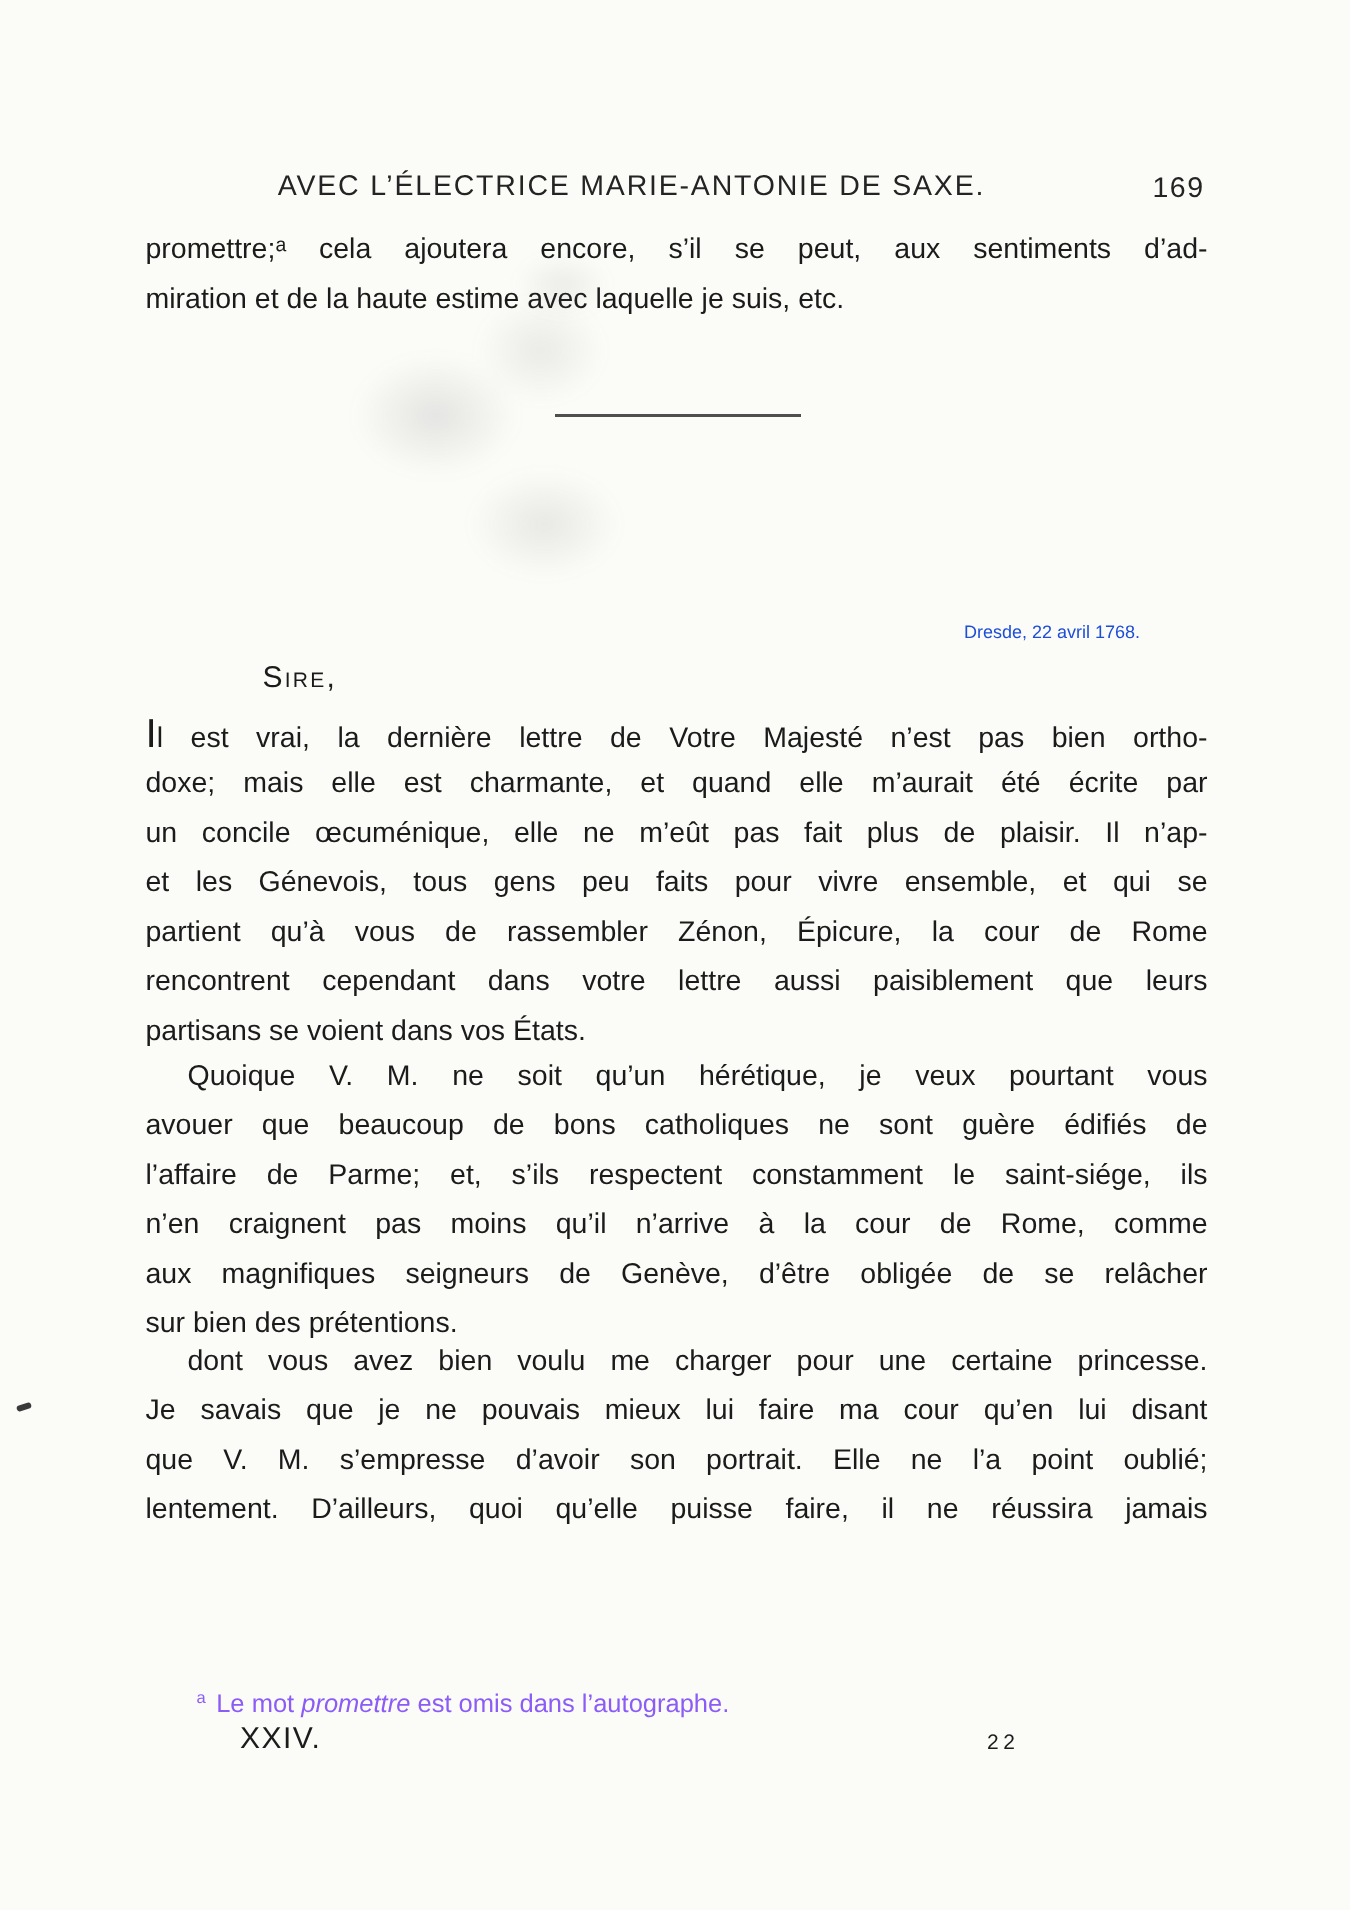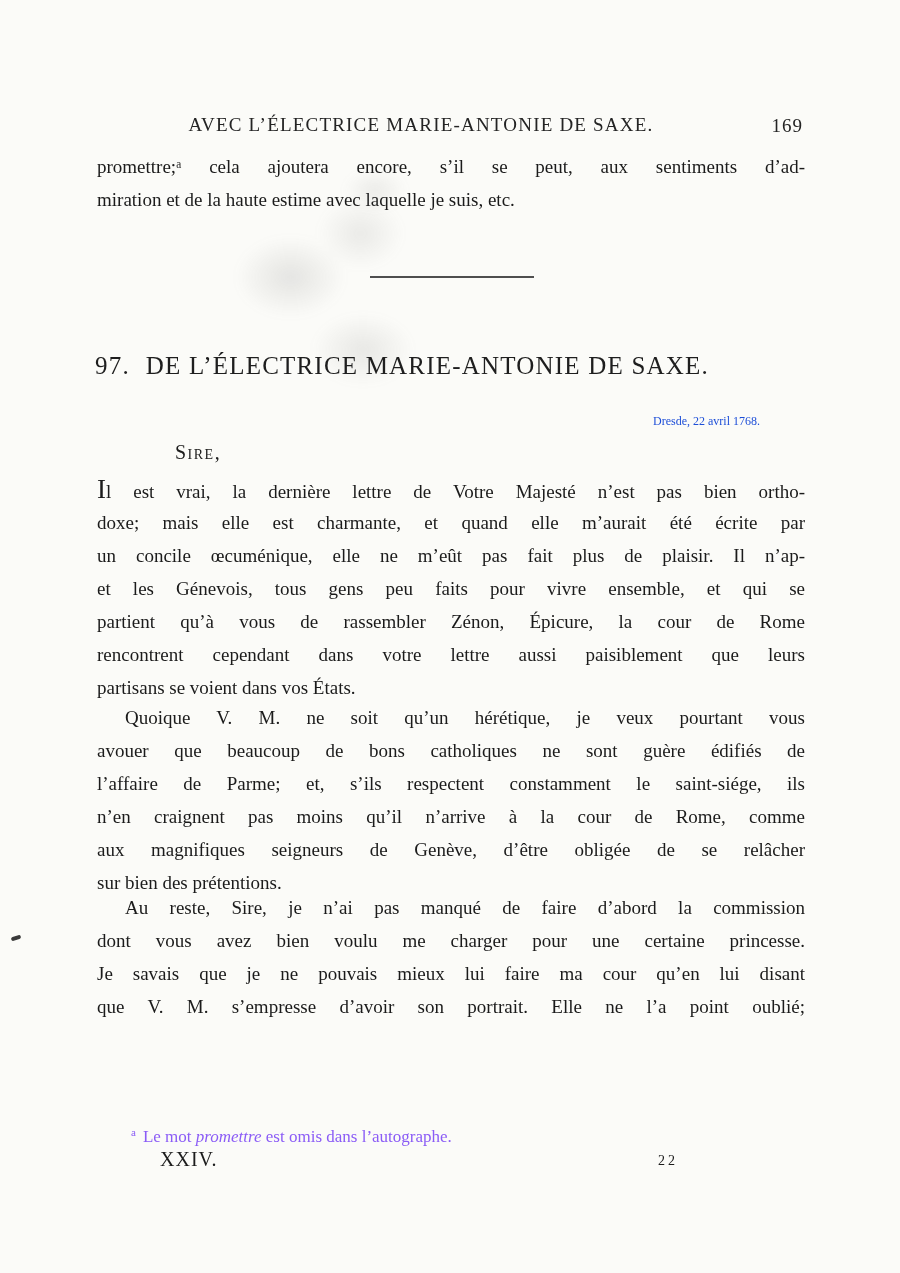--- a/index.html
+++ b/index.html
@@ -3,21 +3,21 @@
 <meta charset="utf-8">
 <style>
   html, body { margin: 0; padding: 0; background: #e8e8e4; }
   .page {
     position: relative;
     width: 900px;
     height: 1273px;
     margin: 0 auto;
     background: #fbfbf8;
     color: #1b1b1b;
-    font-family: Liberation Serif, serif;
+    font-family: Liberation Sans, sans-serif;
     overflow: hidden;
   }
 
   
   .running-header {
     position: absolute;
     left: 97px; top: 114px; width: 708px;
     font-size: 19px; letter-spacing: 1.2px;
     color: #242424;
   }
@@ -149,23 +149,20 @@
       <div class="line">promettre;ᵃ cela ajoutera encore, s’il se peut, aux sentiments d’ad-</div>
       <div class="line">miration et de la haute estime avec laquelle je suis, etc.</div>
     </div>
 
   <div class="smudge s1"></div>
   <div class="smudge s2"></div>
   <div class="smudge s3"></div>
 
   <div class="divider"></div>
 
-  <div class="letter-heading">
-    <span class="num">97.</span><span>DE L’ÉLECTRICE MARIE-ANTONIE DE SAXE.</span>
-  </div>
 
   <div class="dateline">Dresde, 22 avril 1768.</div>
 
   <div class="salutation">Sire,</div>
 
   <div class="textblock para drop-initial para-1">
       <div class="line">Il est vrai, la dernière lettre de Votre Majesté n’est pas bien ortho-</div>
       <div class="line">doxe; mais elle est charmante, et quand elle m’aurait été écrite par</div>
       <div class="line">un concile œcuménique, elle ne m’eût pas fait plus de plaisir. Il n’ap-</div>
       <div class="line">et les Génevois, tous gens peu faits pour vivre ensemble, et qui se</div>
@@ -177,24 +174,24 @@
   <div class="textblock para indent-first para-2">
       <div class="line">Quoique V. M. ne soit qu’un hérétique, je veux pourtant vous</div>
       <div class="line">avouer que beaucoup de bons catholiques ne sont guère édifiés de</div>
       <div class="line">l’affaire de Parme; et, s’ils respectent constamment le saint-siége, ils</div>
       <div class="line">n’en craignent pas moins qu’il n’arrive à la cour de Rome, comme</div>
       <div class="line">aux magnifiques seigneurs de Genève, d’être obligée de se relâcher</div>
       <div class="line">sur bien des prétentions.</div>
     </div>
 
   <div class="textblock para indent-first continued para-3">
-      <div class="line">Au reste, Sire, je n’ai pas manqué de faire d’abord la commission</div>
       <div class="line">dont vous avez bien voulu me charger pour une certaine princesse.</div>
       <div class="line">Je savais que je ne pouvais mieux lui faire ma cour qu’en lui disant</div>
       <div class="line">que V. M. s’empresse d’avoir son portrait. Elle ne l’a point oublié;</div>
+      <div class="line">lentement. D’ailleurs, quoi qu’elle puisse faire, il ne réussira jamais</div>
     </div>
 
   <div class="footnote">
     <span class="fn-marker">a</span><span>Le mot </span><span class="fn-italic">promettre</span><span> est omis dans l’autographe.</span>
   </div>
 
   <div class="footer-volume">XXIV.</div>
   <div class="footer-signature">22</div>
 
   <div class="margin-mark"></div>

